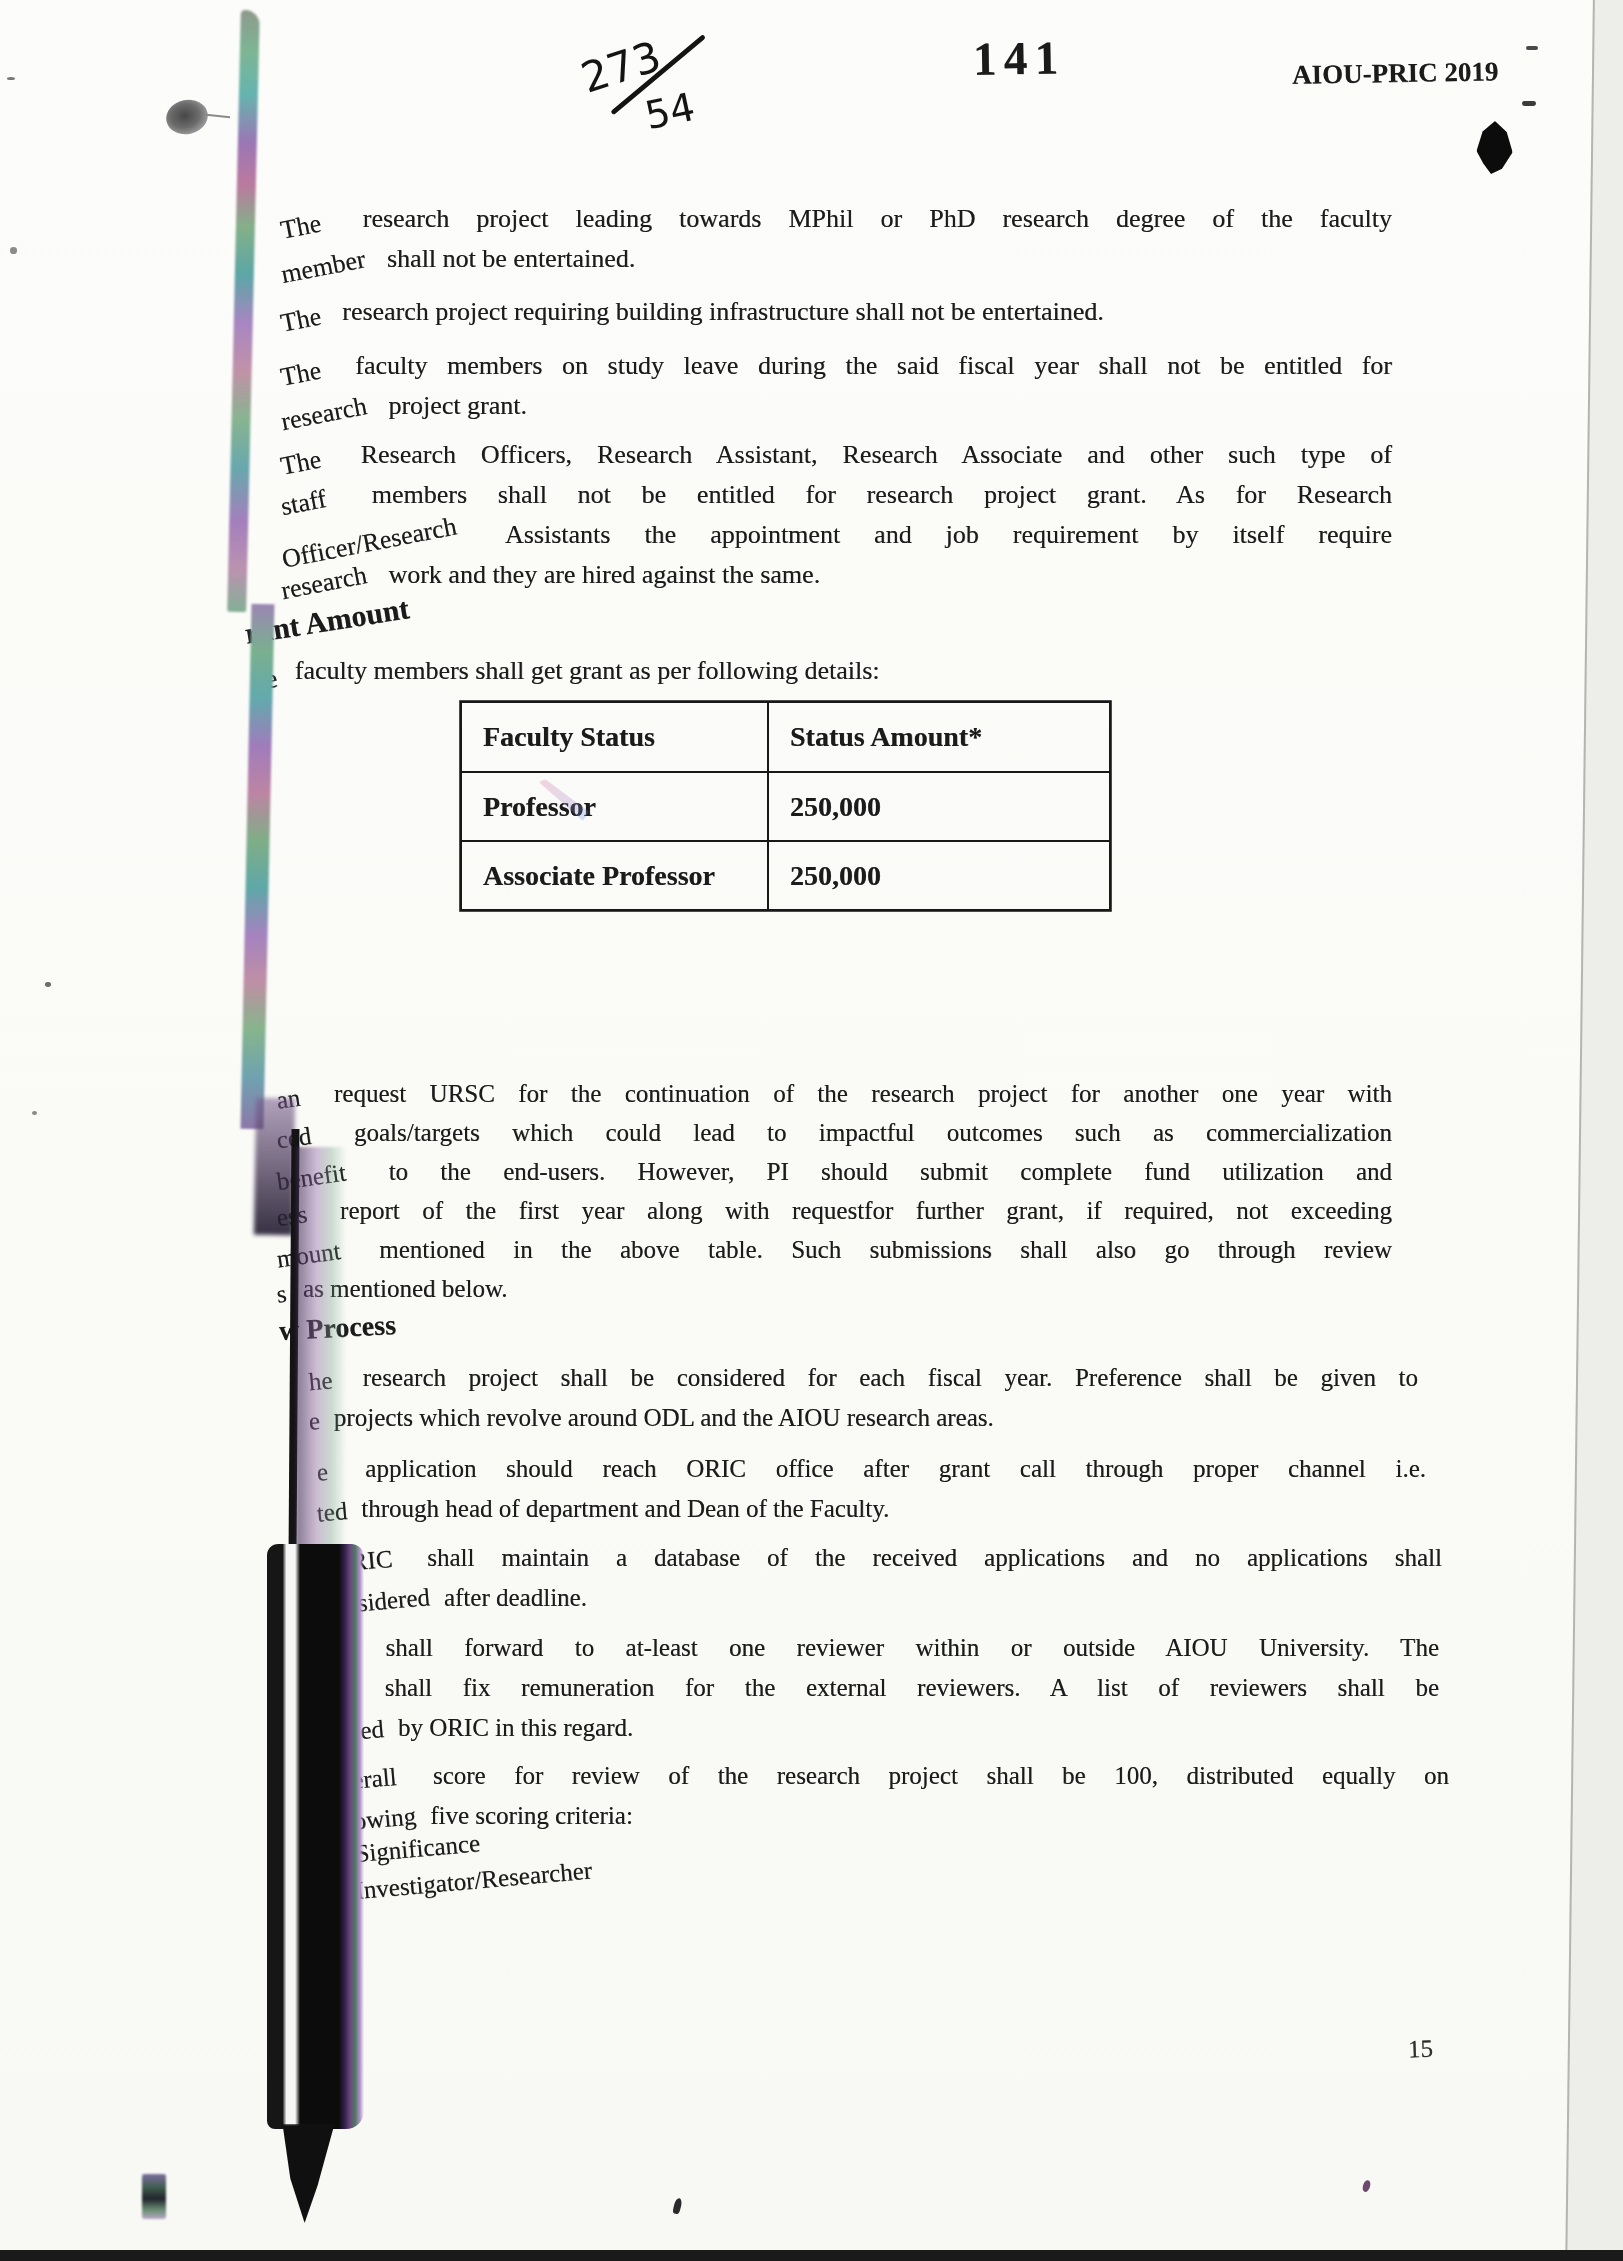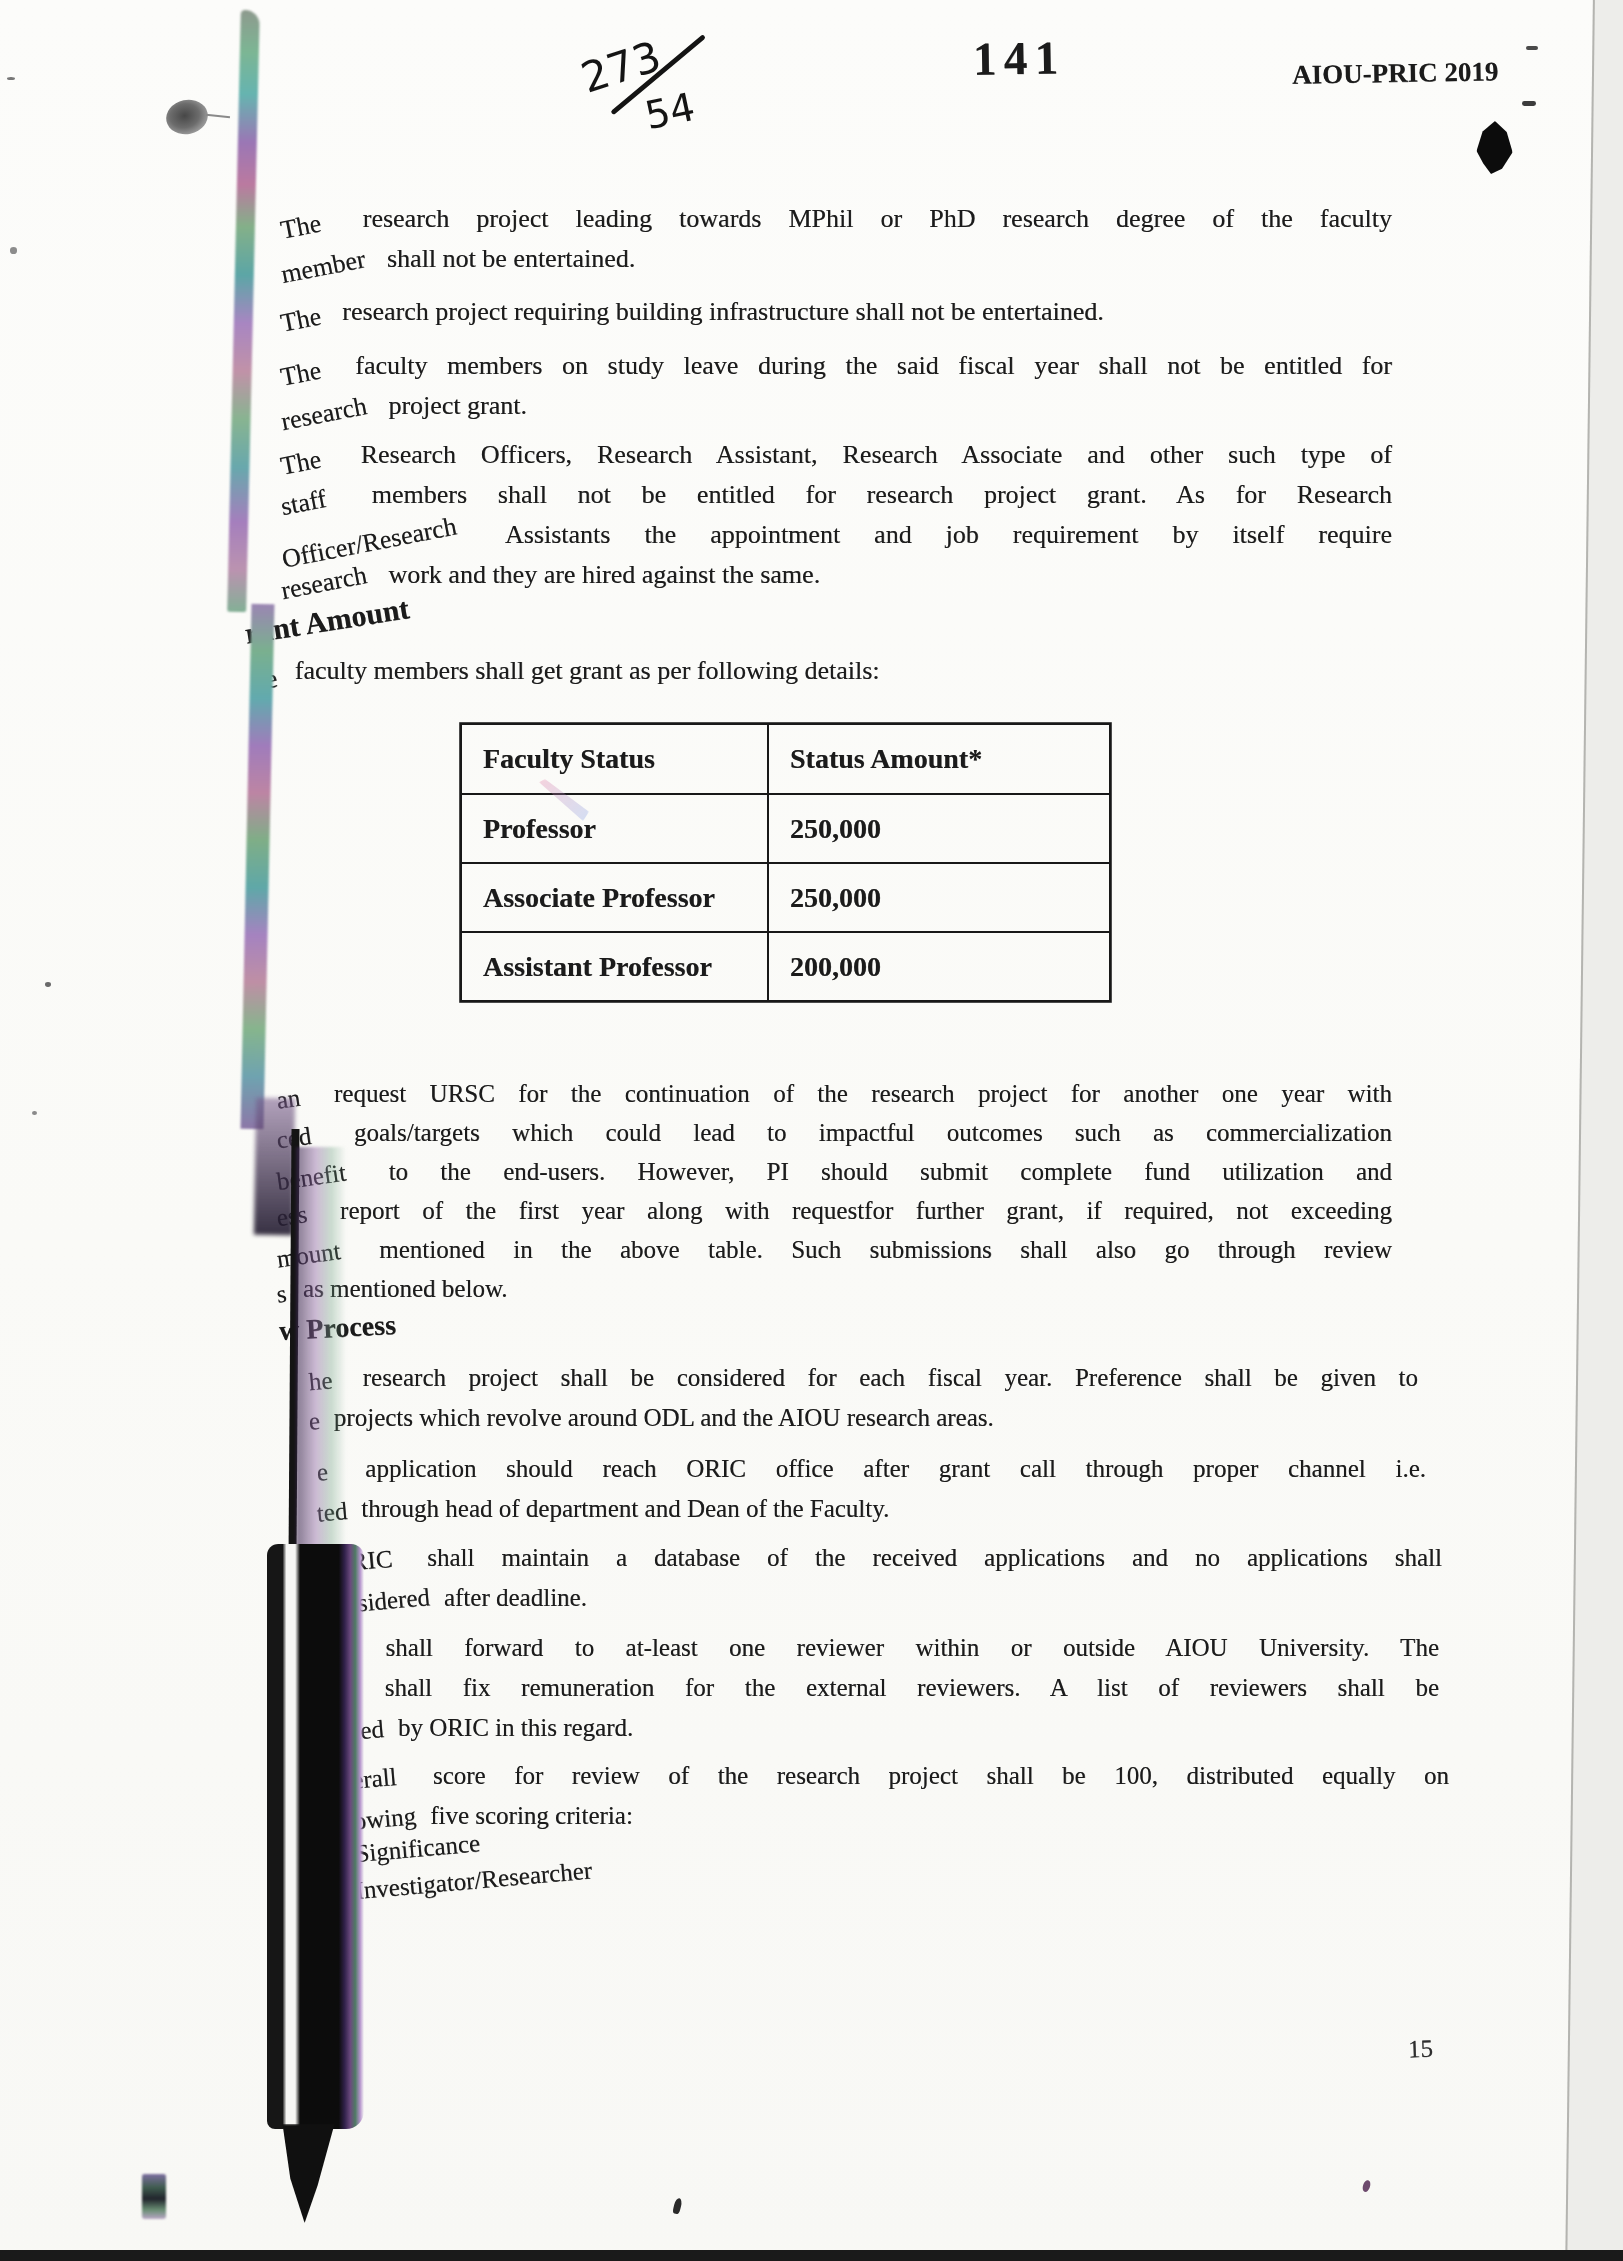--- a/index.html
+++ b/index.html
@@ -21,21 +21,21 @@
   .sec-c .lead{transform:rotate(-5deg) translate(-1.6px,3.2px);margin-right:6.5px;}
   .heading{position:absolute;font-weight:bold;z-index:3;}
   .h-grant{left:244px;top:604px;font-size:30px;transform:rotate(-9deg);}
   .h-process{left:279px;top:1312px;font-size:28px;transform:rotate(-3deg);}
   .intro{left:267px;top:651px;}
   .intro .lead{transform:rotate(-12deg) translate(-3.2px,8px);margin-right:9.7px;}
   .criteria{left:284px;top:1835px;padding-left:73px;}
   .criteria .line{line-height:37px;font-size:25px;transform:rotate(-5deg);transform-origin:0 100%;}
 
   
-  .grant-table{position:absolute;left:460px;top:723px;z-index:3;border-collapse:collapse;
+  .grant-table{position:absolute;left:460px;top:701px;z-index:3;border-collapse:collapse;
                background:transparent;}
   .grant-table th,.grant-table td{border:2.4px solid #181818;padding:0 0 0 21px;text-align:left;
                font-size:28px;vertical-align:middle;}
   .grant-table th{font-weight:bold;height:68px;}
   .grant-table td{height:67px;font-weight:bold;}
   .grant-table col.c1{width:307px;}
   .grant-table col.c2{width:342px;}
   .grant-table{box-shadow:0 0 0 0.8px #202020;}
   .cell-scribble{position:absolute;left:539px;top:779px;width:50px;height:42px;z-index:4;
      background:linear-gradient(135deg,rgba(230,120,160,.55),rgba(110,150,230,.5));
@@ -172,24 +172,20 @@
       </thead>
     <tbody>
         <tr>
           <td>Professor</td>
           <td>250,000</td>
         </tr>
         <tr>
           <td>Associate Professor</td>
           <td>250,000</td>
         </tr>
-        <tr>
-          <td>Assistant Professor</td>
-          <td>200,000</td>
-        </tr>
       </tbody>
   </table>
   <div class="cell-scribble"></div>
 
   <div class="para sec-b txt" style="top:1074px;left:279px;width:1113px">
       <div class="line just"><span class="lead">an</span> request URSC for the continuation of the research project for another one year with</div>
       <div class="line just"><span class="lead">ced</span> goals/targets which could lead to impactful outcomes such as commercialization</div>
       <div class="line just"><span class="lead">benefit</span> to the end-users. However, PI should submit complete fund utilization and</div>
       <div class="line just"><span class="lead">ess</span> report of the first year along with requestfor further grant, if required, not exceeding</div>
       <div class="line just"><span class="lead">mount</span> mentioned in the above table. Such submissions shall also go through review</div>

